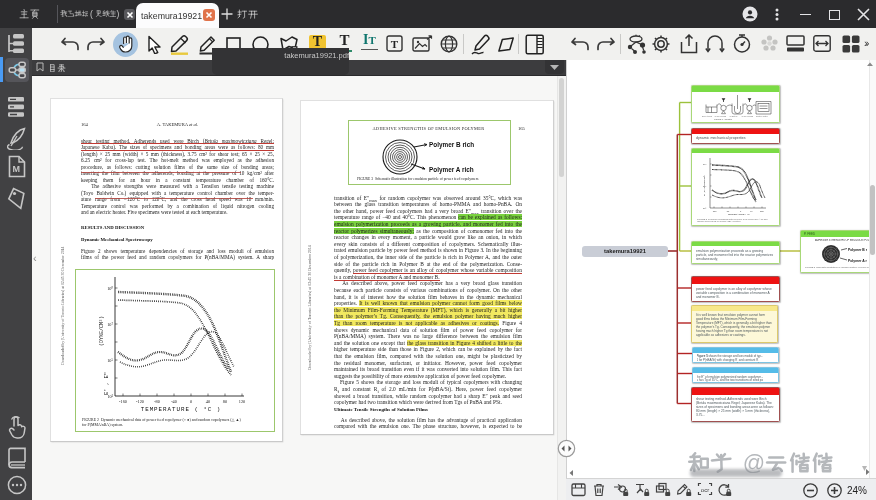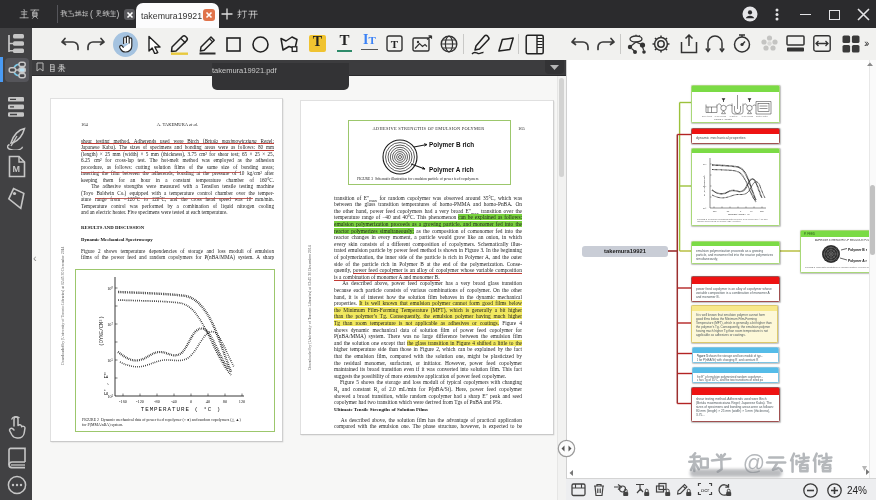--- a/index.html
+++ b/index.html
@@ -261,21 +261,21 @@
 <div class="abs" style="left:279px;top:35px">
     <svg width="20" height="18">
 <path d="M2,3.5 L7,6 L13,2 L18,4.5 L16,13.5 L10,11.5 L4,15 Z" fill="none" stroke="#222" stroke-width="1.5" stroke-linejoin="round"></path>
 <rect x="13.2" y="11.8" width="4.6" height="4.6" fill="#fff" stroke="#222" stroke-width="1.3"></rect>
     </svg>
   </div>
 <div class="abs" style="left:309px;top:34.5px;width:17px;height:17px;background:#f0c330;border-radius:2px"></div>
 <div class="abs" style="left:309px;top:34px;width:17px;text-align:center;font-size:14px;font-weight:bold;color:#222;font-family:'Liberation Serif',serif">T</div>
 <div class="abs" style="left:336px;top:32px;width:17px;text-align:center;font-size:15px;font-weight:bold;color:#222;font-family:'Liberation Serif',serif">T</div>
 <div class="abs" style="left:337px;top:49.5px;width:15px;height:2px;background:#2e8b6a"></div>
-<div class="abs" style="left:360px;top:32px;width:19px;text-align:center;font-size:14px;font-weight:bold;color:#3b82f6;font-family:'Liberation Serif',serif">I<span style="font-size:11px">T</span></div>
+<div class="abs" style="left:360px;top:32px;width:19px;text-align:center;font-size:14px;font-weight:bold;color:#0f766e;font-family:'Liberation Serif',serif">I<span style="font-size:11px">T</span></div>
 <div class="abs" style="left:361px;top:48.5px;width:17px;height:1.6px;background:#555"></div>
 <div class="abs" style="left:386px;top:35px">
     <svg width="17" height="17">
       <rect x="1" y="1" width="15" height="15" rx="2" fill="none" stroke="#333" stroke-width="1.4"></rect>
       <text x="8.5" y="13" text-anchor="middle" font-size="11" font-weight="bold" fill="#222" font-family="Liberation Serif">T</text>
     </svg>
   </div>
 <div class="abs" style="left:412px;top:35px">
     <svg width="21" height="17">
 <rect x="1" y="3" width="16" height="13" rx="1.5" fill="none" stroke="#333" stroke-width="1.4"></rect>
@@ -413,21 +413,21 @@
       <polyline points="134,28 184,28 184,44" fill="none" stroke="#cfcfcf" stroke-width="9.0" stroke-linecap="round" stroke-linejoin="round"></polyline>
       <polyline points="158,10 158,28" fill="none" stroke="#cfcfcf" stroke-width="9.0" stroke-linecap="round" stroke-linejoin="round"></polyline>
       <polyline points="118,48 200,48" fill="none" stroke="#cfcfcf" stroke-width="9.0" stroke-linecap="round" stroke-linejoin="round"></polyline>
       <polyline points="158,44 158,88 148,95" fill="none" stroke="#cfcfcf" stroke-width="9.0" stroke-linecap="round" stroke-linejoin="round"></polyline>
       <polyline points="154,58 130,76" fill="none" stroke="#cfcfcf" stroke-width="9.0" stroke-linecap="round" stroke-linejoin="round"></polyline>
       <polyline points="164,58 188,76" fill="none" stroke="#cfcfcf" stroke-width="9.0" stroke-linecap="round" stroke-linejoin="round"></polyline>
       <polyline points="138,80 124,92" fill="none" stroke="#cfcfcf" stroke-width="9.0" stroke-linecap="round" stroke-linejoin="round"></polyline>
       <polyline points="178,80 194,92" fill="none" stroke="#cfcfcf" stroke-width="9.0" stroke-linecap="round" stroke-linejoin="round"></polyline>
     </svg>
   </div>
-<div class="abs" style="left:212px;top:63px;width:137px;height:27px;background:#333335;border-radius:0 0 5px 5px;color:#c8c8c8;font-size:7.5px;text-align:left;line-height:15px">takemura19921.pdf</div>
+<div class="abs" style="left:212px;top:48px;width:137px;height:27px;background:#333335;border-radius:0 0 5px 5px;color:#c8c8c8;font-size:7.5px;text-align:right;line-height:15px">takemura19921.pdf</div>
 <div class="abs" style="left:545px;top:60px;width:19px;height:14px;background:#333335;border-radius:0 0 4px 4px">
 <svg width="19" height="14">
       <path d="M5,5 L9.5,10 L14,5 Z" fill="#b5b5b5"></path>
     </svg>
   </div>
 <div class="abs" style="left:557px;top:76px;width:9px;height:424px;background:#f2f2f1;border-left:1px solid #e6e6e5"></div>
 <div class="abs" style="left:559px;top:78px;width:5px;height:99px;background:#d3d3d2;border-radius:3px"></div>
 <div class="abs" style="left:33px;top:252px;font-size:11px;color:#8a8a8a">‹</div>
 <div class="abs" style="left:50px;top:98px;width:231px;height:342px;background:#fff;border:1px solid #e0e0e0;border-right-color:#cfcfcf;border-bottom-color:#c9c9c9;box-shadow:0.5px 0.5px 1.5px rgba(0,0,0,.15)"></div>
 <div class="abs" style="left:60px;top:175px">

